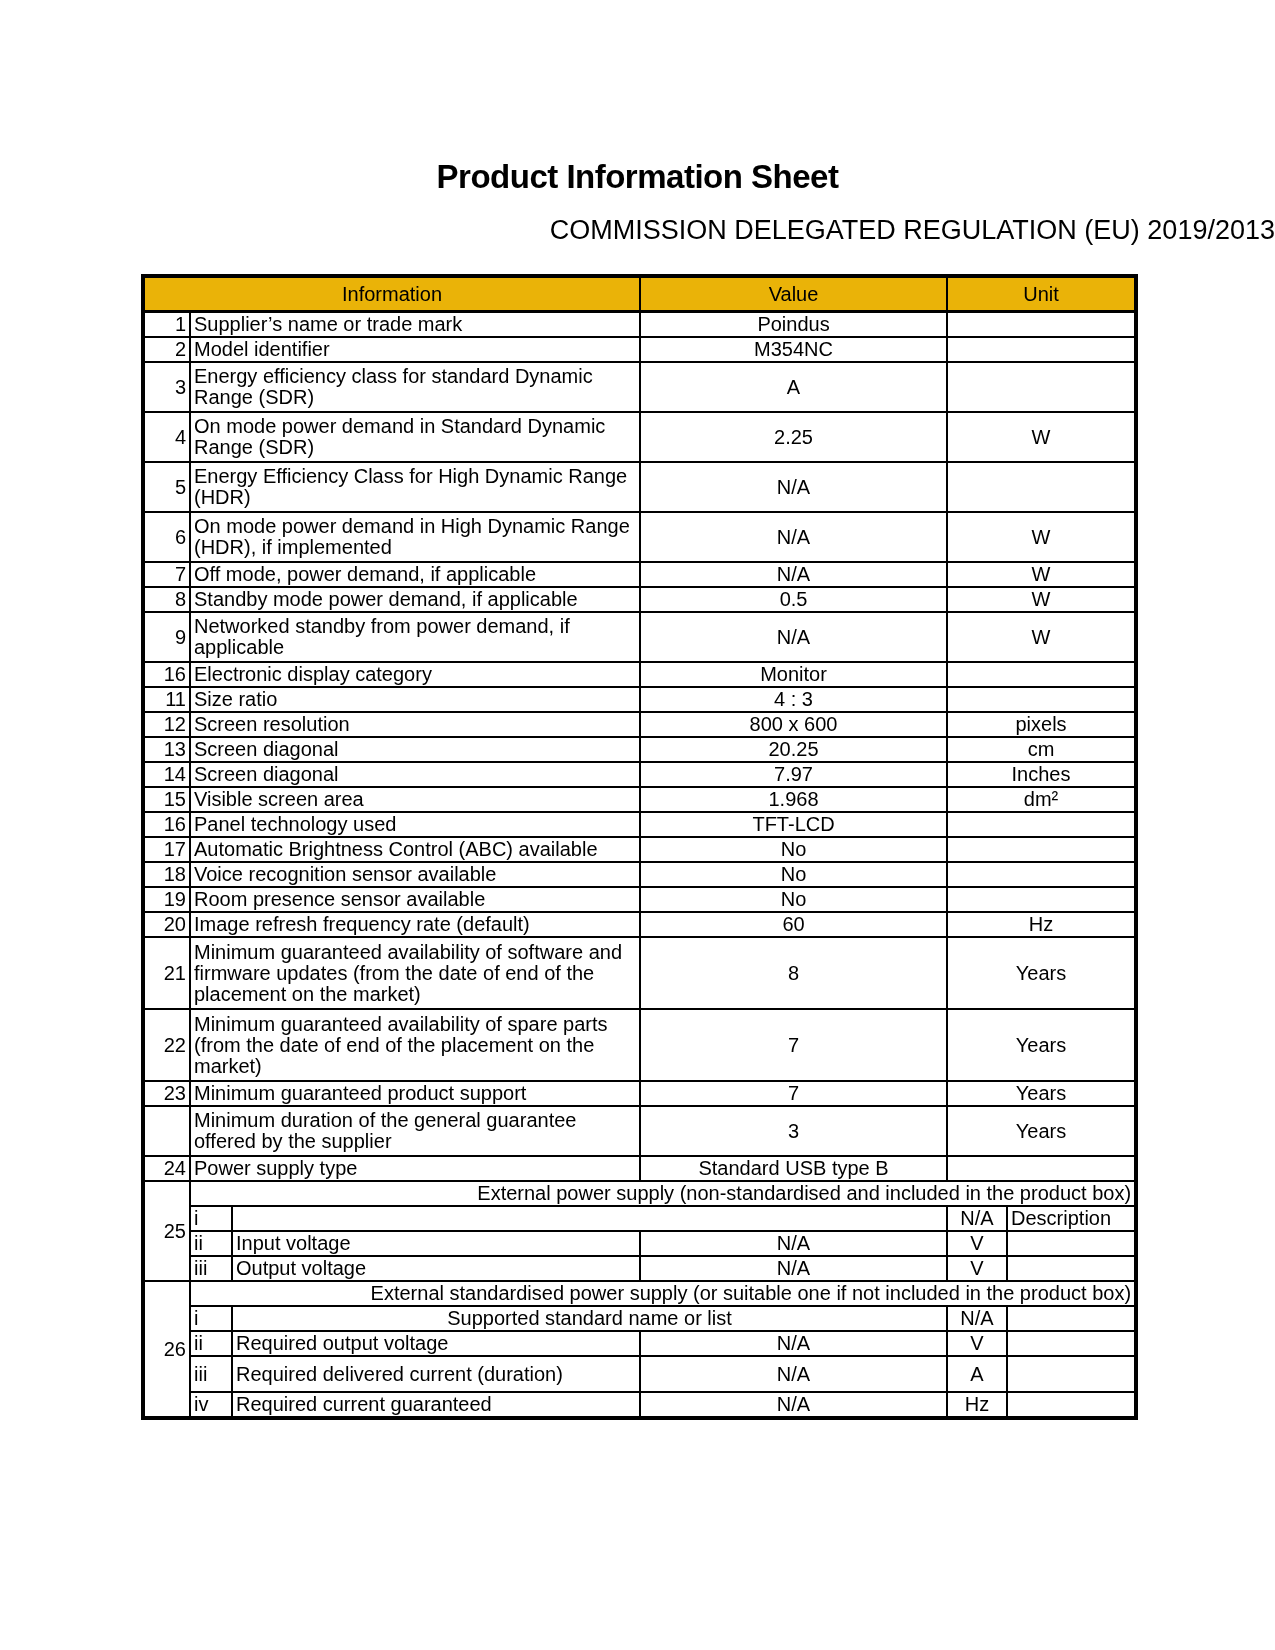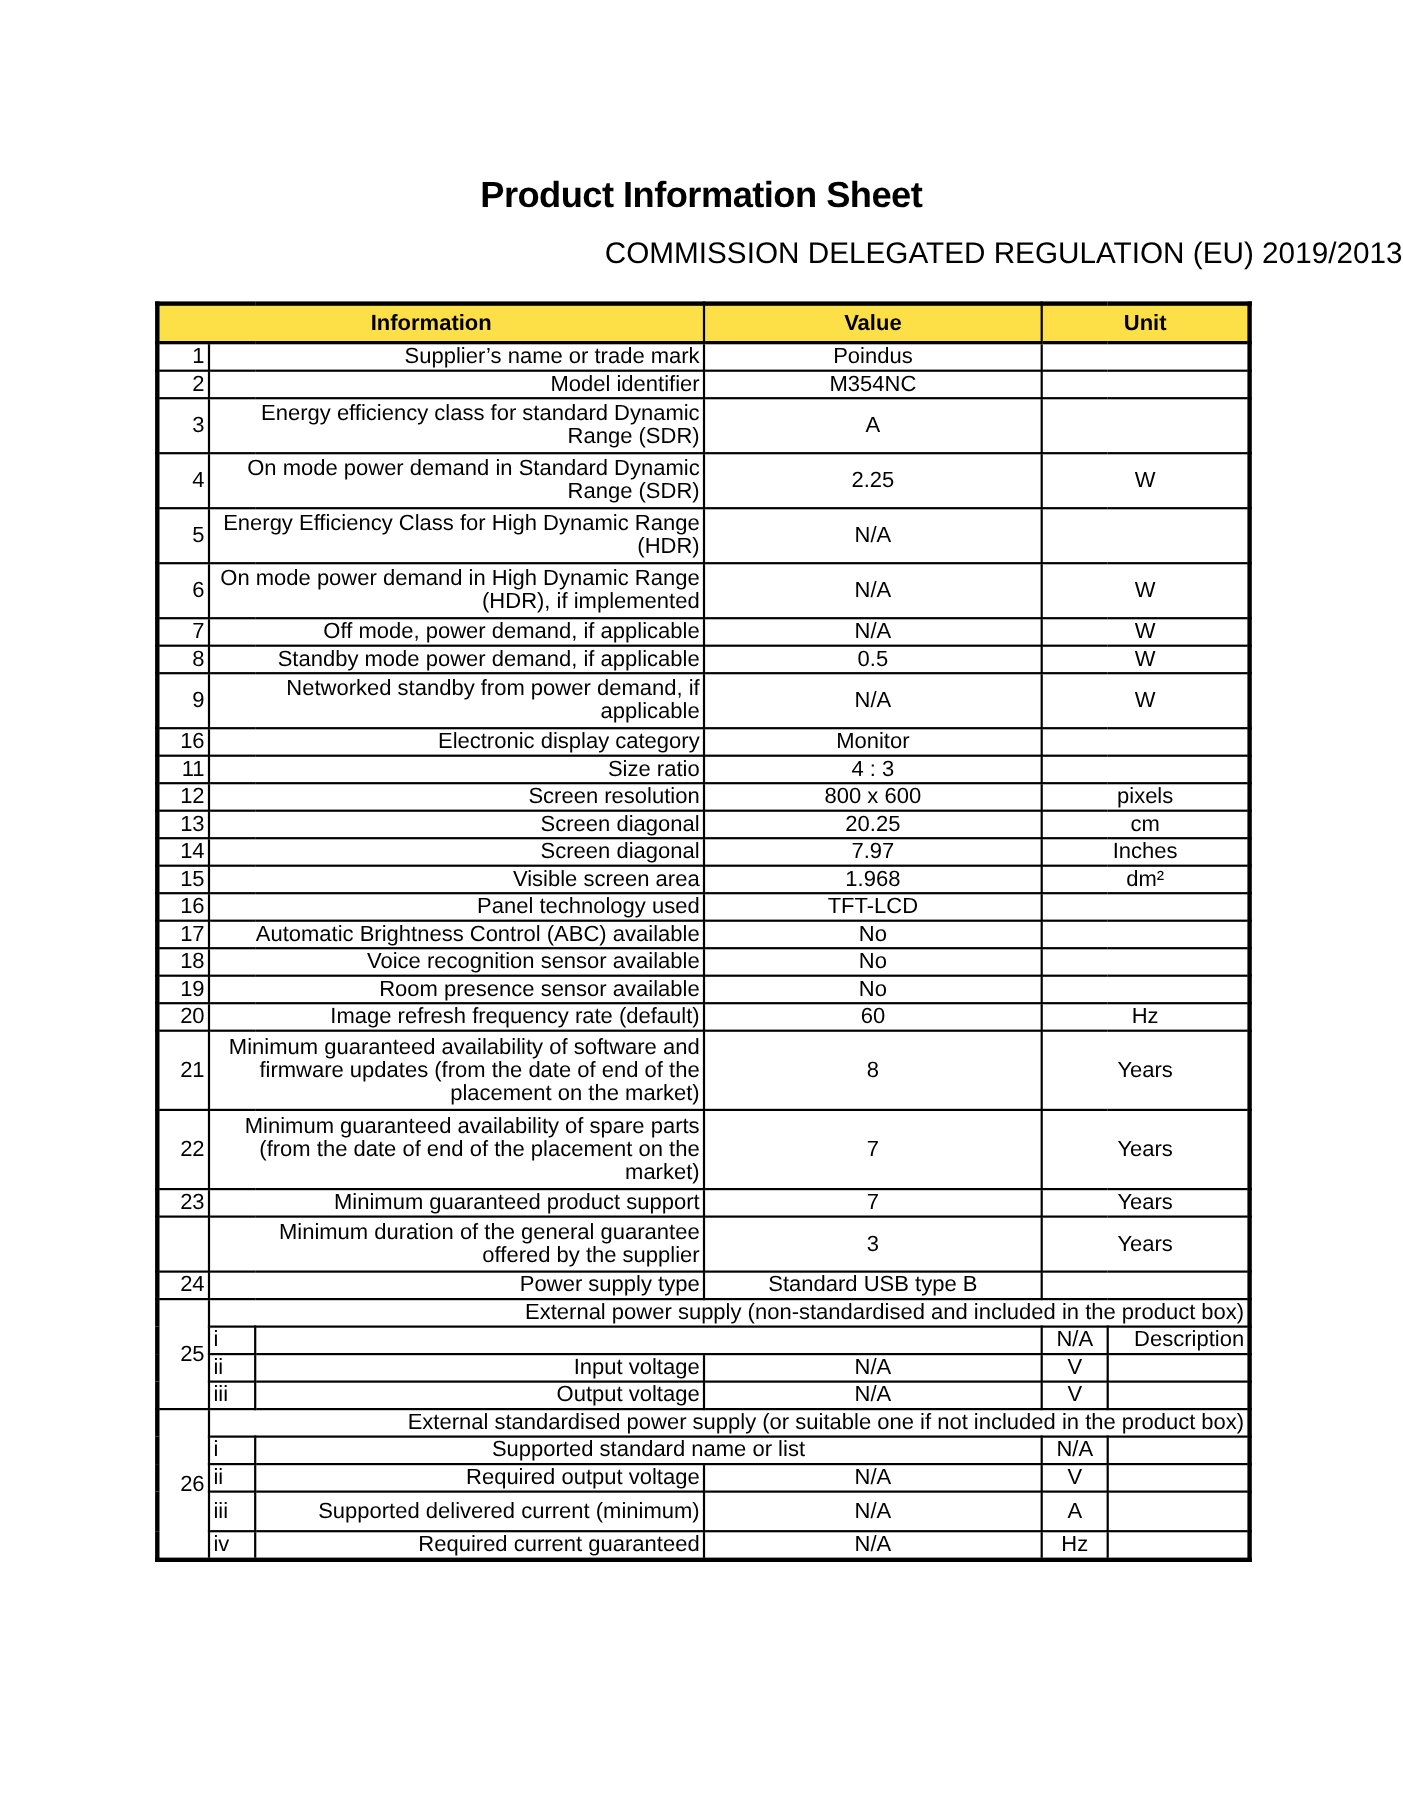--- a/index.html
+++ b/index.html
@@ -1,24 +1,24 @@
 <!DOCTYPE html>
 <html><head>
 <meta charset="utf-8">
 <style>
   html, body { margin:0; padding:0; background:#ffffff; }
   body { width:1275px; height:1650px; position:relative; font-family:"Liberation Sans", sans-serif; color:#000; }
   .title { position:absolute; left:0; width:1275px; top:158px; text-align:center; font-weight:bold; font-size:33px; letter-spacing:-0.5px; }
   .subtitle { position:absolute; left:0; width:1275px; top:215px; text-align:right; font-size:27px; }
   table.sheet { position:absolute; left:141px; top:274px; width:993px; border-collapse:collapse; border:4px solid #000; table-layout:fixed; font-size:20px; }
   table.sheet td, table.sheet th { border:2px solid #000; padding:0 3px; line-height:21px; vertical-align:middle; }
-  table.sheet th { background:#fde047; font-weight:bold; height:32px; text-align:center; border-bottom:3px solid #000; }
+  table.sheet th { background:#eab308; font-weight:normal; height:32px; text-align:center; border-bottom:3px solid #000; }
   td.num { text-align:right; padding-right:6px; }
   td.val, td.unit { text-align:center; }
-  td.info { text-align:right; }
+  td.info { text-align:left; }
   tr.h1 td { height:23px; }
   tr.h2 td { height:48px; }
   tr.h3 td { height:70px; }
   td.valbot { vertical-align:bottom; padding-bottom:3px; }
   td.section { text-align:right; height:23px; }
   td.sub { text-align:left; padding-left:2px; }
 </style>
 </head>
 <body>
 
@@ -230,21 +230,21 @@
     </tr>
     <tr class="h1">
       <td class="sub">ii</td>
       <td class="info">Required output voltage</td>
       <td class="val">N/A</td>
       <td class="unit">V</td>
       <td class="info"></td>
     </tr>
     <tr style="height:36px">
       <td class="sub valbot">iii</td>
-      <td class="info">Supported delivered current (minimum)</td>
+      <td class="info">Required delivered current (duration)</td>
       <td class="val valbot">N/A</td>
       <td class="unit valbot">A</td>
       <td class="info"></td>
     </tr>
     <tr class="h1">
       <td class="sub">iv</td>
       <td class="info">Required current guaranteed</td>
       <td class="val">N/A</td>
       <td class="unit">Hz</td>
       <td class="info"></td>

